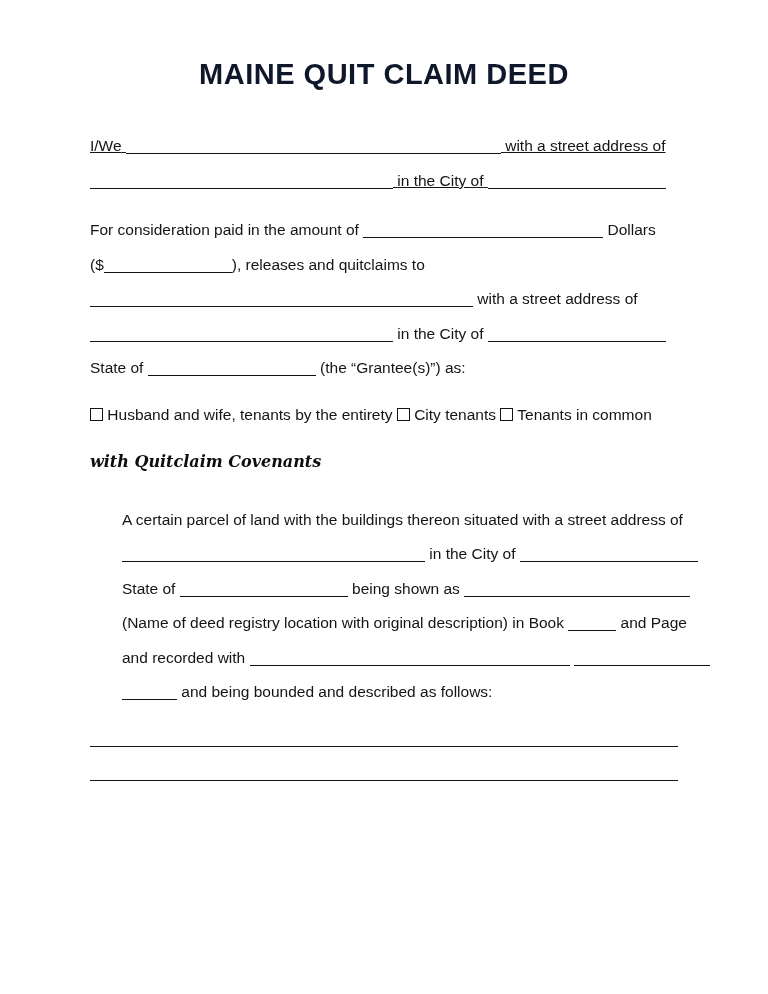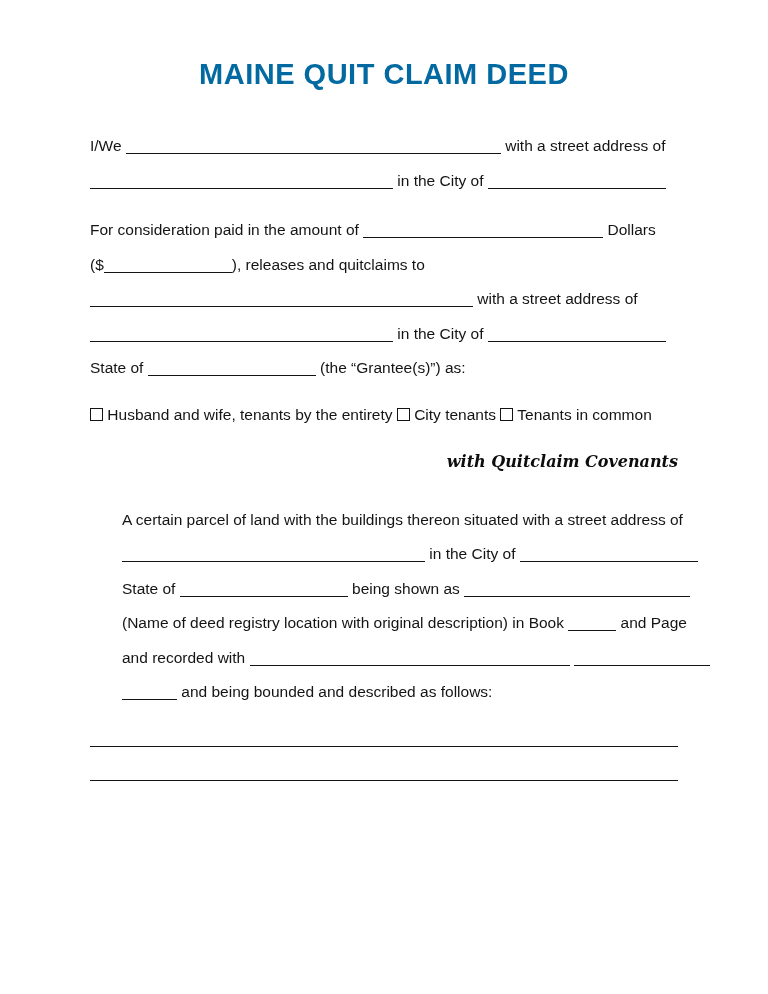--- a/index.html
+++ b/index.html
@@ -17,21 +17,21 @@
     font-family: "Liberation Sans", sans-serif;
     color: #141414;
     overflow: hidden;
   }
   .title {
     text-align: center;
     font-weight: bold;
     font-size: 29px;
     line-height: 32px;
     letter-spacing: 0.5px;
-    color: #0369a1;
+    color: #0f172a;
     margin: 0 0 39px 0;
   }
   .para { margin: 0; }
   .line {
     height: 34.5px;
     line-height: 34.5px;
     font-size: 15.5px;
     white-space: nowrap;
   }
   .blank {
@@ -45,30 +45,29 @@
     display: inline-block;
     width: 11px;
     height: 11px;
     border: 1.6px solid #141414;
     vertical-align: -1px;
     background: #ffffff;
   }
   .covenant-line {
     height: 34.5px;
     line-height: 34.5px;
-    text-align: right;
   }
   .covenant-text {
     font-family: "DejaVu Serif", serif;
     font-style: italic;
     font-weight: bold;
     font-size: 16px;
     color: #0d0d0d;
   }
-  .mb-p1 { margin-bottom: 15px; }
+  .mb-p1 { margin-bottom: 15px; text-decoration: underline; }
   .mb-p2 { margin-bottom: 12px; }
   .mb-tenancy { margin-bottom: 13px; }
   .mb-covenant { margin-bottom: 23px; }
   .mb-property { margin-bottom: 12px; margin-left: 32px; }
   .mb-desc { margin-bottom: 10px; }
 </style>
 </head>
 <body>
 
 <div class="page">

